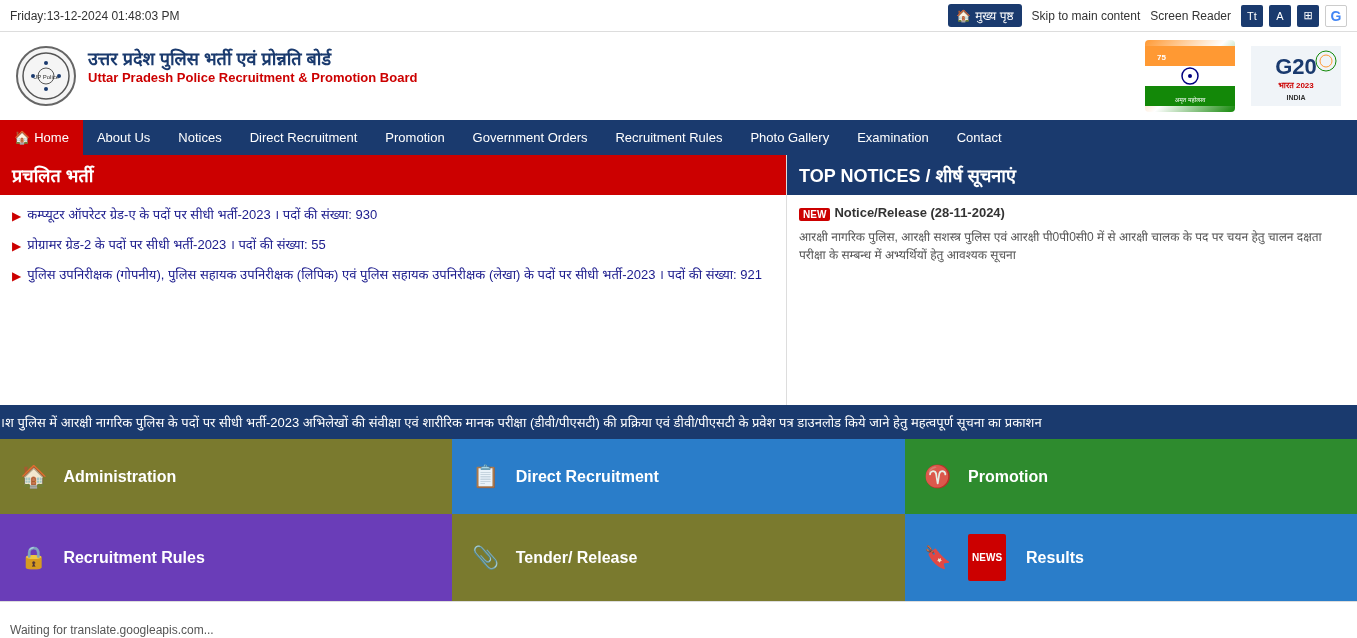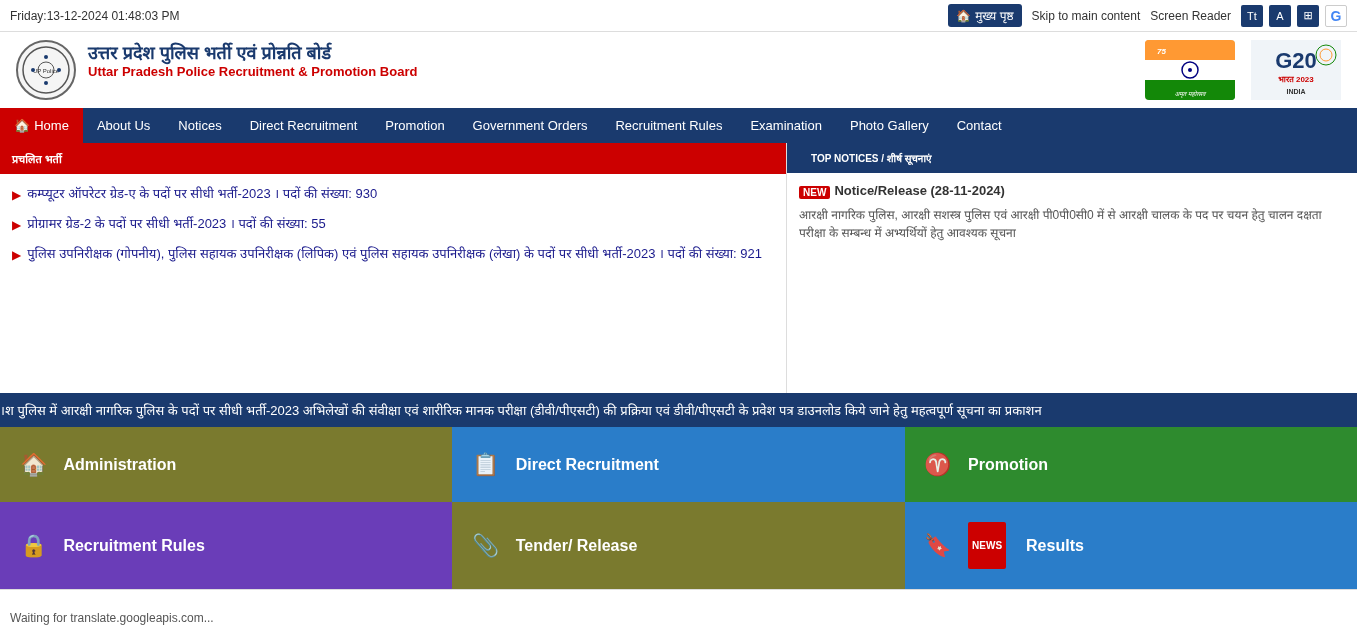--- a/index.html
+++ b/index.html
@@ -108,32 +108,31 @@
       color: #c00;
       font-weight: bold;
     }
     .header-logos {
       display: flex;
       align-items: center;
       gap: 16px;
     }
     .azadi-logo {
       width: 90px;
-      height: 60px;
+      height: 72px;
       background: linear-gradient(135deg, #ff9933, #fff, #138808);
       border-radius: 4px;
       display: flex;
       align-items: center;
       justify-content: center;
       font-size: 9px;
       color: #333;
       text-align: center;
       overflow: hidden;
       position: relative;
-      font-style: italic;
     }
     .g20-logo {
       width: 90px;
       height: 60px;
       background: linear-gradient(135deg, #1a3a6e, #fff);
       border-radius: 4px;
       display: flex;
       align-items: center;
       justify-content: center;
       font-size: 9px;
@@ -172,21 +171,21 @@
 
     
     .left-panel {
       width: 58%;
       border-right: 1px solid #ddd;
     }
     .section-header-red {
       background: #c00;
       color: #fff;
       padding: 8px 12px;
-      font-size: 11px;
+      font-size: 18px;
       font-weight: bold;
     }
     .recruitment-list {
       padding: 10px 12px;
     }
     .recruitment-item {
       display: flex;
       align-items: flex-start;
       gap: 6px;
       margin-bottom: 10px;
@@ -201,22 +200,22 @@
       flex-shrink: 0;
     }
 
     
     .right-panel {
       width: 42%;
     }
     .section-header-blue {
       background: #1a3a6e;
       color: #fff;
-      padding: 8px 24px;
-      font-size: 10px;
+      padding: 8px 12px;
+      font-size: 18px;
       font-weight: bold;
     }
     .notices-content {
       padding: 10px 12px;
     }
     .new-badge {
       background: #c00;
       color: #fff;
       font-size: 10px;
       font-weight: bold;
@@ -386,24 +385,24 @@
   <a class="nav-item">
     <span>Promotion</span>
   </a>
   <a class="nav-item">
     <span>Government Orders</span>
   </a>
   <a class="nav-item">
     <span>Recruitment Rules</span>
   </a>
   <a class="nav-item">
+    <span>Photo Gallery</span>
+  </a>
+  <a class="nav-item">
     <span>Examination</span>
-  </a>
-  <a class="nav-item">
-    <span>Photo Gallery</span>
   </a>
   <a class="nav-item">
     <span>Contact</span>
   </a>
 </nav>
 
 <div class="main-content" id="main">
 
   <div class="left-panel">
     <div class="section-header-red">प्रचलित भर्ती</div>

